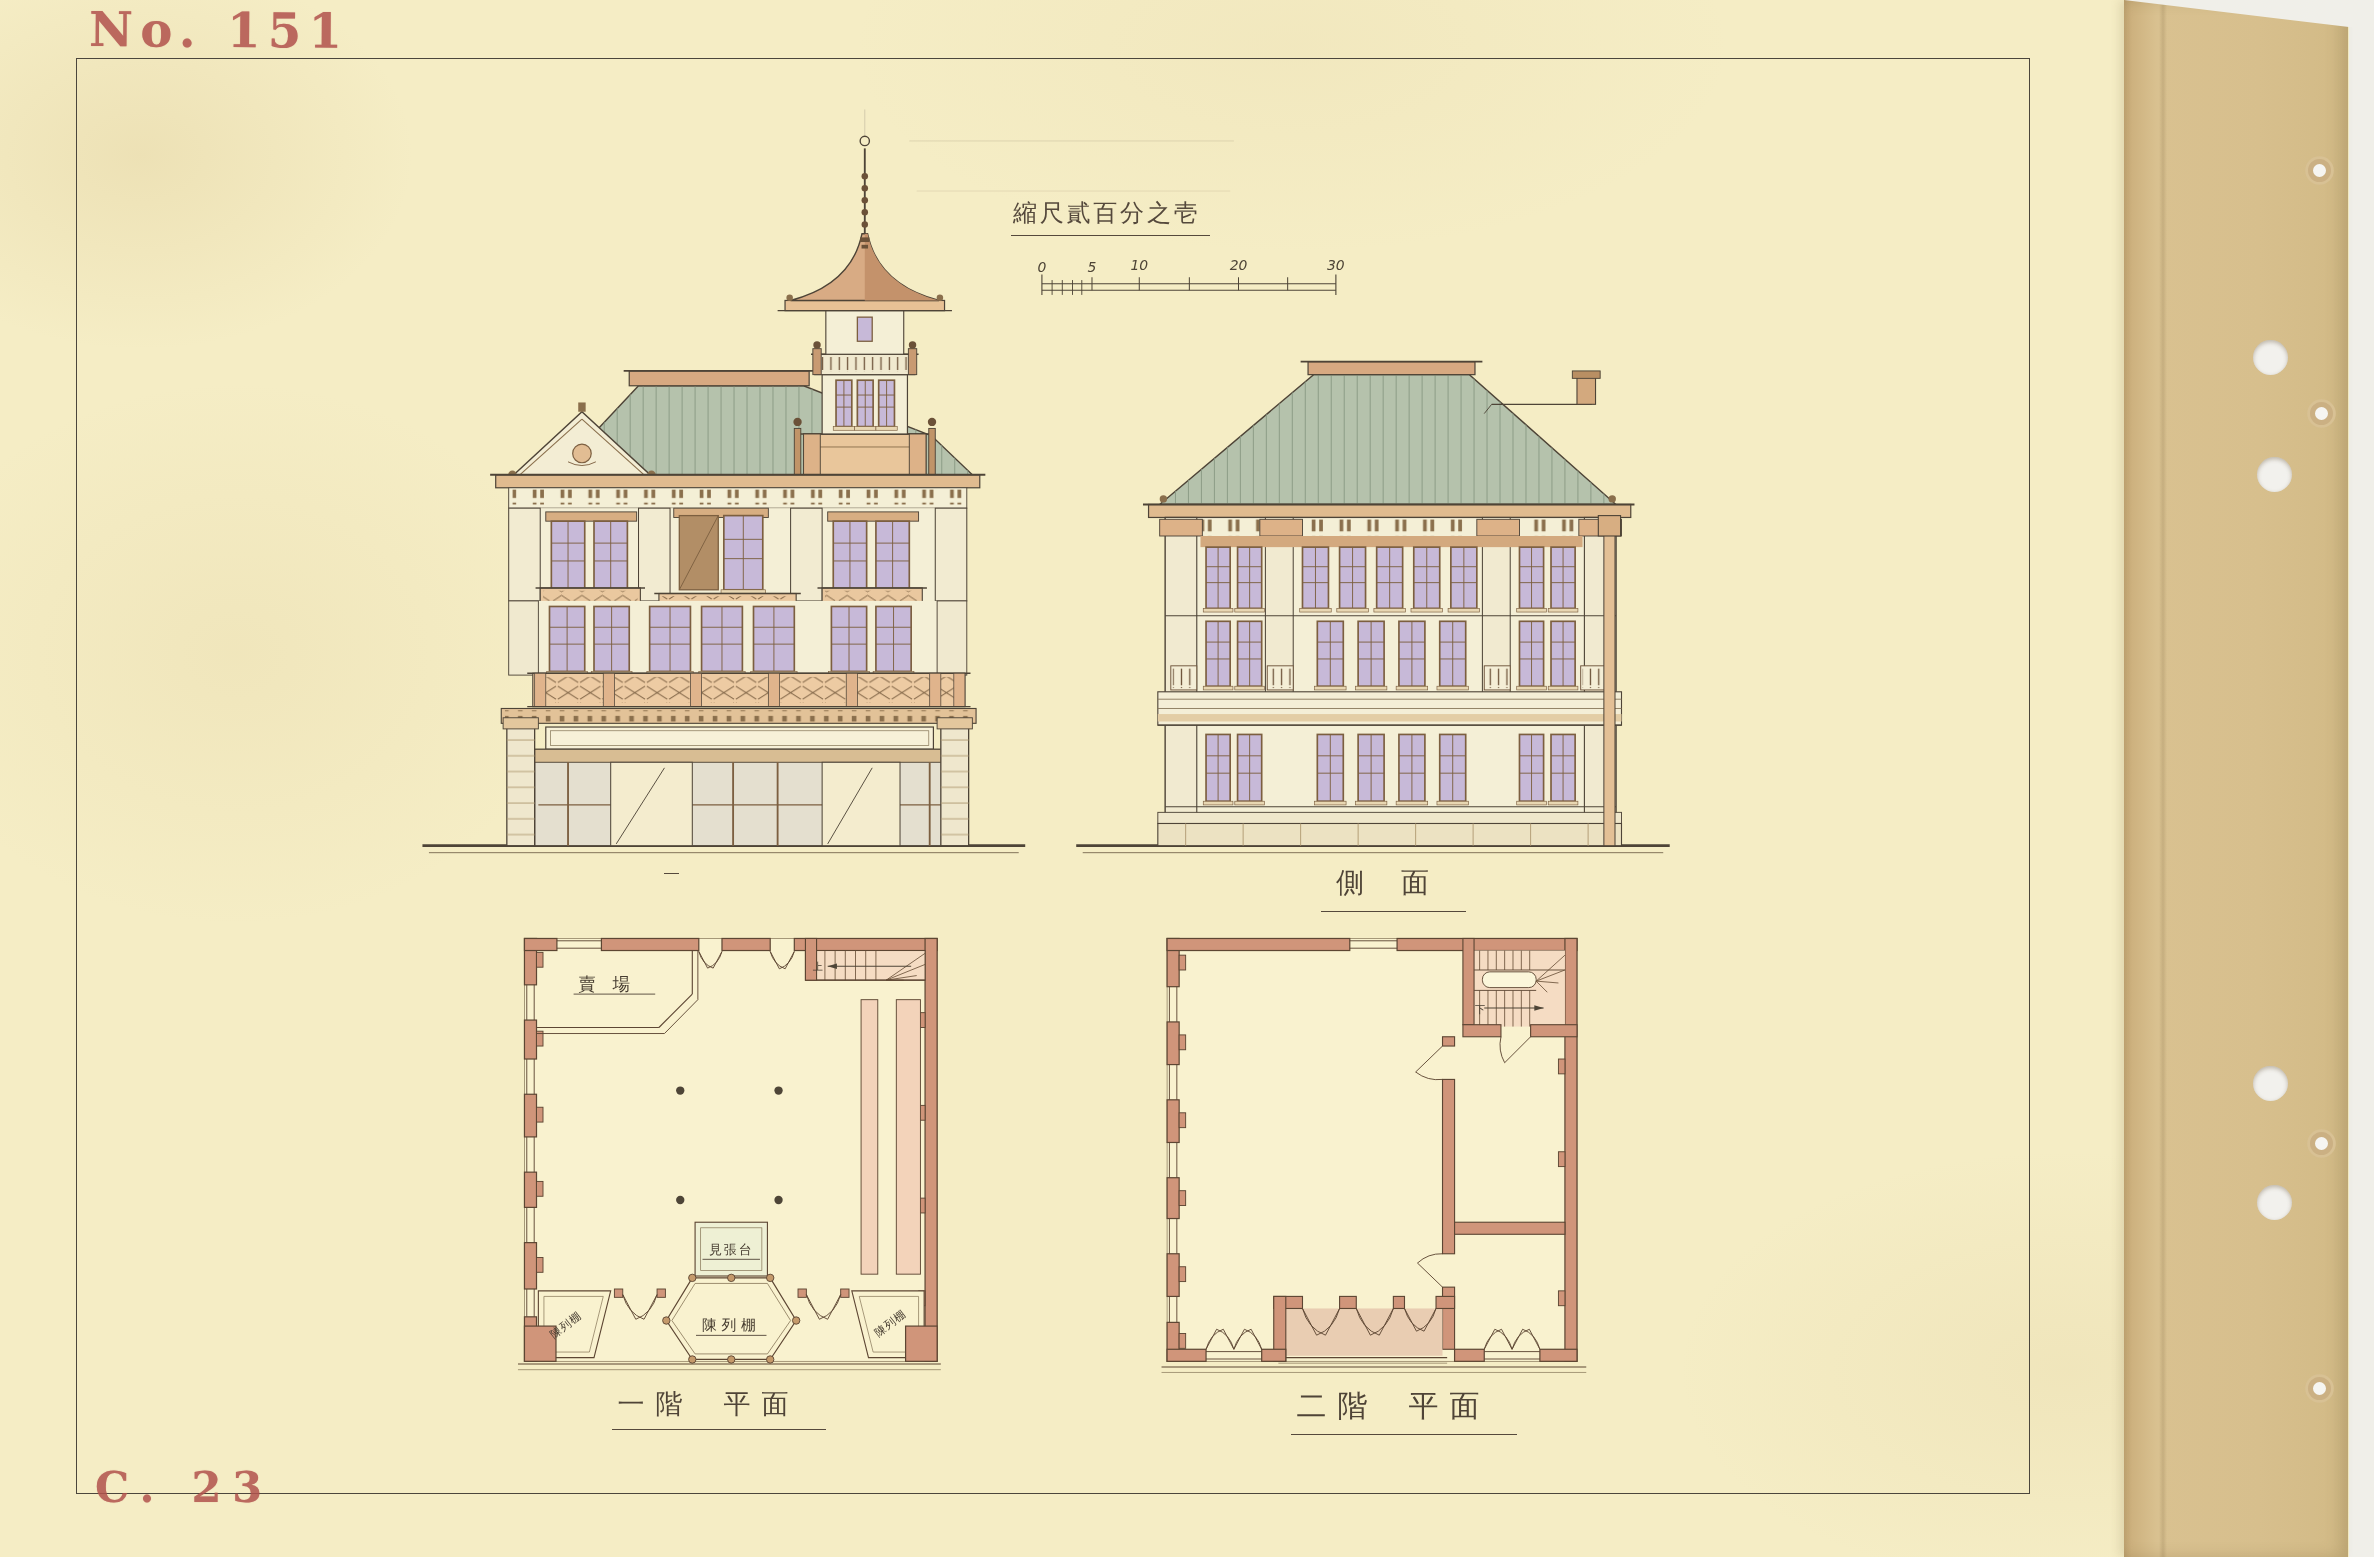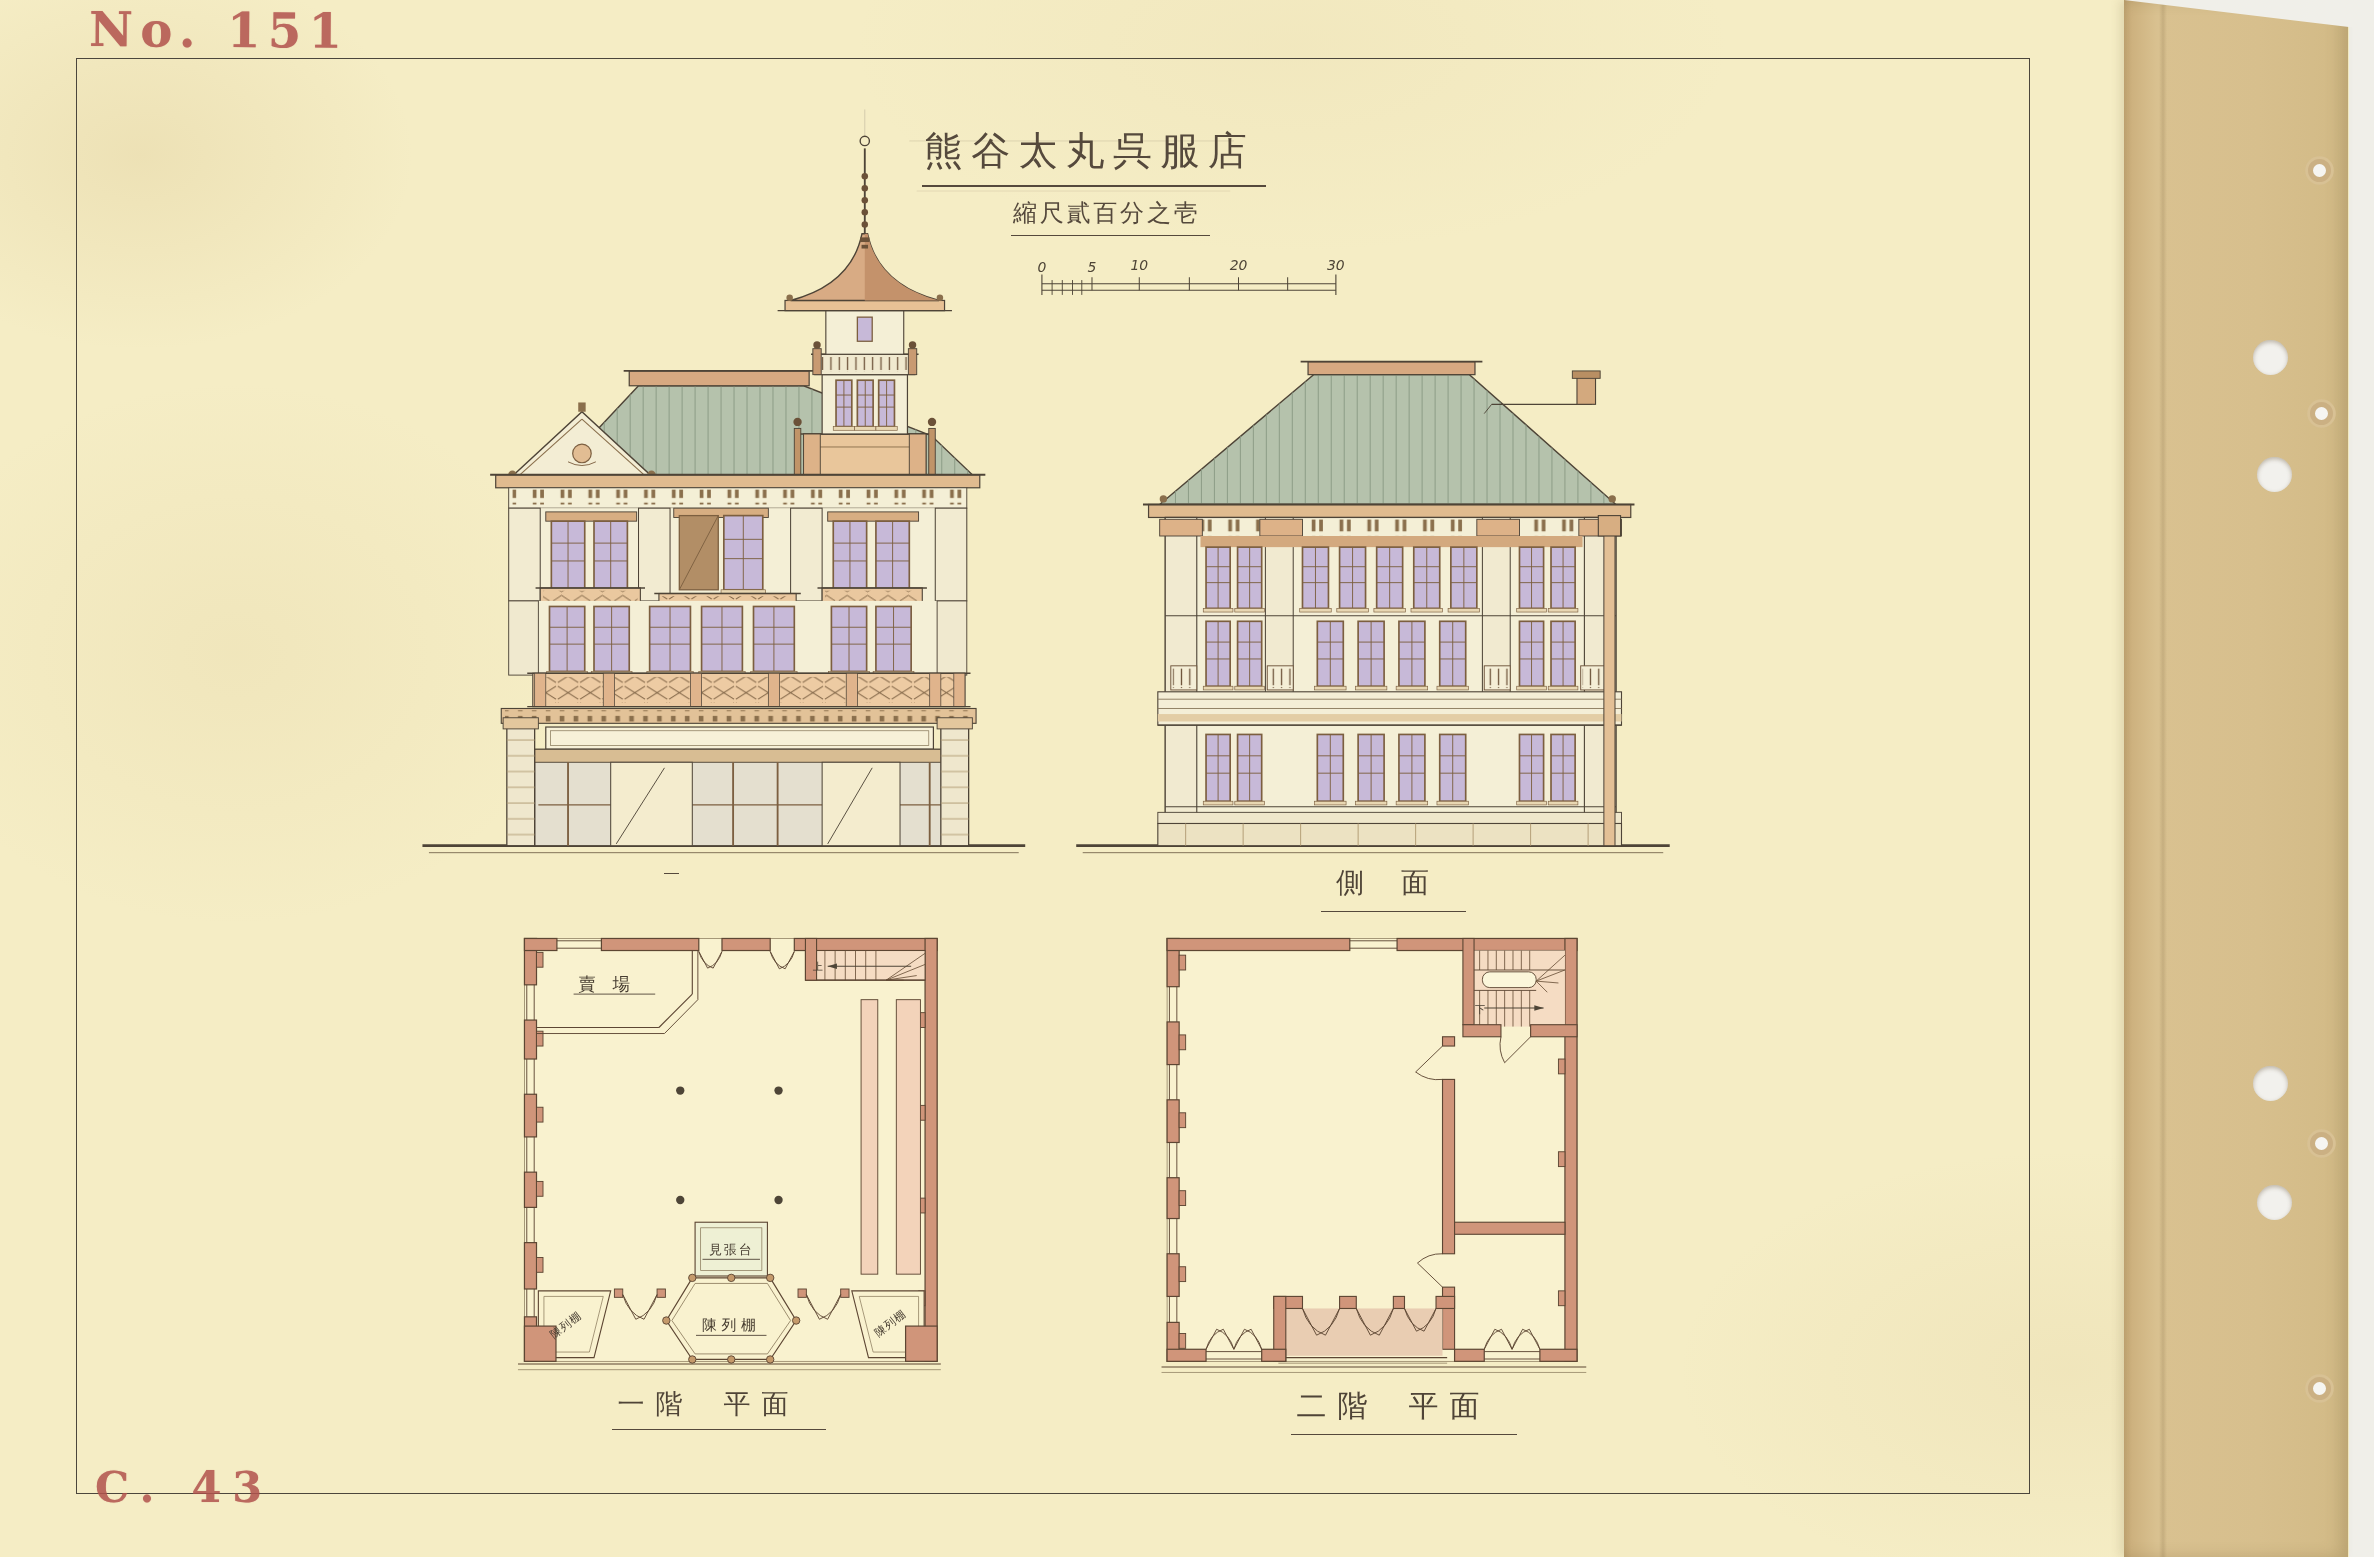--- a/index.html
+++ b/index.html
@@ -705,22 +705,21 @@
       <text class="pl" x="788" y="1352" text-anchor="middle" font-size="14" letter-spacing="2">見張台</text>
       <text class="pl" x="788" y="1434" text-anchor="middle" font-size="16" letter-spacing="5">陳列棚</text>
       <text class="pl" x="612" y="1432" text-anchor="middle" font-size="12" letter-spacing="1" transform="rotate(-38 612 1432)">陳列棚</text>
       <text class="pl" x="962" y="1430" text-anchor="middle" font-size="12" letter-spacing="1" transform="rotate(-38 962 1430)">陳列棚</text>
       <text class="pl" x="876" y="1046" font-size="11">上</text>
       <text class="pl" x="1590" y="1092" font-size="11">下</text>
     </g>
   </svg>
 
   <div class="stamp stamp-no">No. 151</div>
-  <div class="stamp stamp-c">C. 43</div>
-  <div class="title">熊谷太丸呉服店</div>
+  <div class="stamp stamp-c">C. 23</div>
   <div class="subtitle">縮尺貳百分之壱</div>
 
   <div class="dlabel lbl-front"></div>
   <div class="dlabel lbl-side">側面</div>
   <div class="dlabel lbl-plan1"><span>一階</span><span class="gap"></span><span>平面</span></div>
   <div class="dlabel lbl-plan2"><span>二階</span><span class="gap"></span><span>平面</span></div>
 
   <div class="binding">
     <div class="crease"></div>
     <div class="hole big" style="left:129px;top:340px;"></div>

